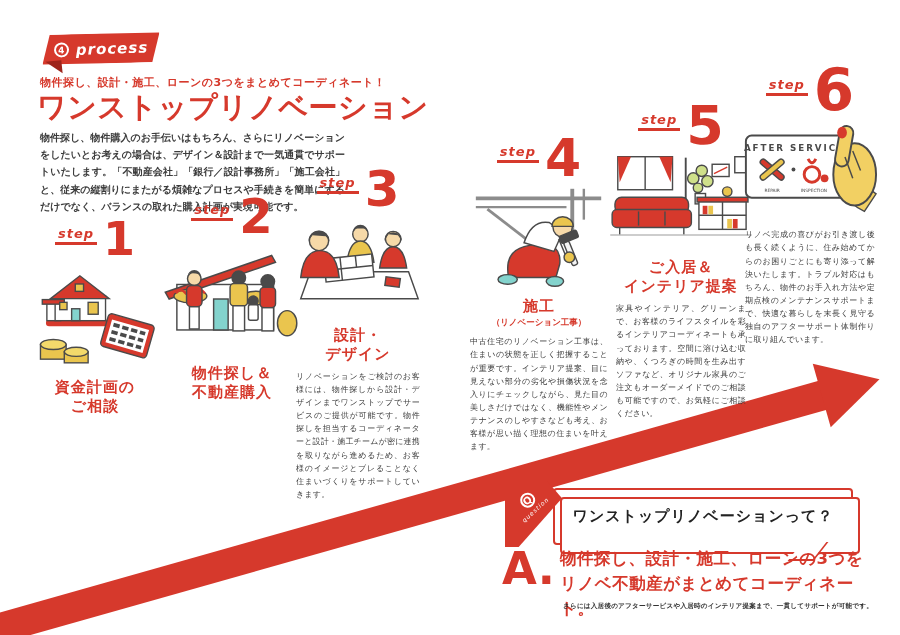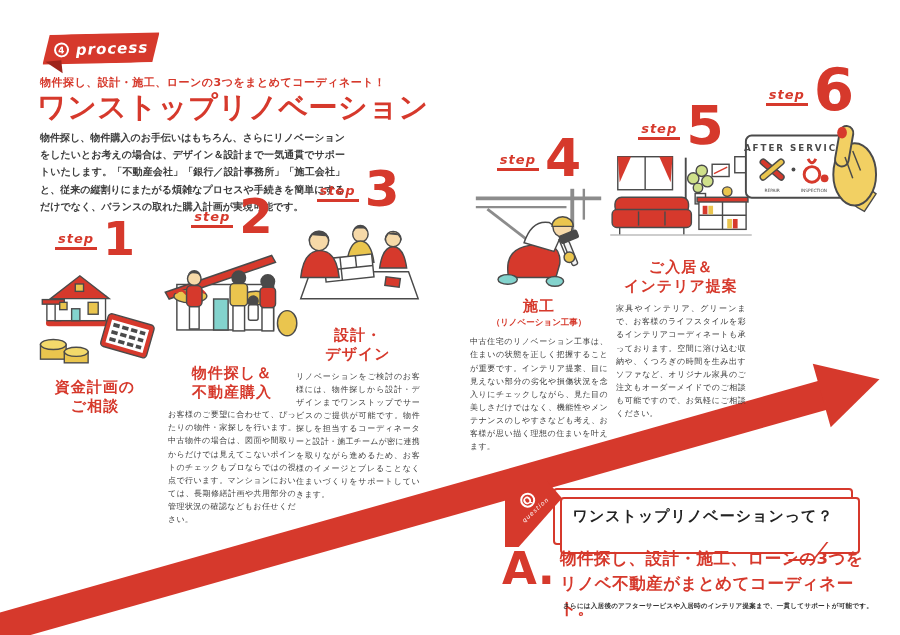--- a/index.html
+++ b/index.html
@@ -33,21 +33,21 @@
   .main-title { position:absolute; left:37px; top:88px; font-size:29px; font-weight:bold; color:#d6392c; letter-spacing:0.5px; z-index:2; }
   .intro { position:absolute; left:40px; top:129px; width:305px; font-size:10px; line-height:1.72; text-align:justify; color:#3c3c3c; z-index:2; font-weight:bold; }
   
   .step { position:absolute; display:flex; flex-direction:column; align-items:center; z-index:2; }
   .s1 { left:24px;  top:220px; width:142px; }
   .s2 { left:158px; top:196px; width:148px; }
   .s3 { left:290px; top:168px; width:136px; }
   .s4 { left:464px; top:136px; width:150px; }
   .s5 { left:610px; top:103px; width:142px; }
   .s6 { left:740px; top:66px;  width:140px; }
-  .step-label { display:flex; align-items:flex-end; gap:6px; }
+  .step-label { display:flex; align-items:center; gap:6px; }
   .step-word {
     color:#d6392c; font-style:italic; font-weight:bold; font-size:13px;
     border-bottom:3px solid #d6392c; padding:0 3px 1px; margin-bottom:9px; letter-spacing:1px;
   }
   .step-num { font-weight:bold; color:#d6392c; line-height:0.85; }
   .s1 .step-num{font-size:46px;} .s2 .step-num{font-size:48px;} .s3 .step-num{font-size:50px;}
   .s4 .step-num{font-size:52px;} .s5 .step-num{font-size:54px;} .s6 .step-num{font-size:58px;}
   .illus { margin-top:3px; }
   .step-title {
     color:#d6392c; font-weight:bold; font-size:15px; text-align:center;
@@ -184,21 +184,20 @@
           <circle cx="112" cy="43" r="7" fill="#4a4a4a"></circle>
           <rect x="104" y="49" width="16" height="21" rx="4" fill="#d6392c"></rect>
           <rect x="106" y="70" width="12" height="24" fill="#fff"></rect>
           <circle cx="97" cy="63" r="5" fill="#4a4a4a"></circle>
           <rect x="92" y="67" width="10" height="16" rx="2" fill="#fff"></rect>
         </g>
       </svg>
     </div>
     <h2 class="step-title">物件探し＆
 不動産購入</h2>
-    <p class="step-body">お客様のご要望に合わせて、ぴったりの物件・家探しを行います。中古物件の場合は、図面や間取りからだけでは見えてこないポイントのチェックもプロならではの視点で行います。マンションにおいては、長期修繕計画や共用部分の管理状況の確認などもお任せください。</p>
   </section>
 
   <section class="step s3">
     <div class="step-label">
       <span class="step-word">step</span>
       <span class="step-num">3</span>
     </div>
     <div class="illus">
       <svg width="130" height="106" viewBox="0 0 135 110">
         <g stroke="#4a4a4a" stroke-width="1.5">
@@ -326,20 +325,21 @@
           </g>
           <text x="31" y="76" text-anchor="middle" font-size="4.5" fill="#4a4a4a" stroke="none">REPAIR</text>
           <text x="74" y="76" text-anchor="middle" font-size="4.5" fill="#4a4a4a" stroke="none">INSPECTION</text>
           <ellipse cx="116" cy="58" rx="22" ry="32" fill="#f2d063" stroke-width="2"></ellipse>
           <rect x="98" y="8" width="14" height="42" rx="7" fill="#f2d063" transform="rotate(10 105 30)" stroke-width="2"></rect>
           <ellipse cx="103" cy="15" rx="5" ry="6" fill="#d6392c" stroke="none"></ellipse>
           <path d="M106,40 l8,22 M114,34 l8,20" stroke="#4a4a4a" fill="none"></path>
         </g>
       </svg>
     </div>
+    <p class="step-body">リノベ完成の喜びがお引き渡し後も長く続くように、住み始めてからのお困りごとにも寄り添って解決いたします。トラブル対応はもちろん、物件のお手入れ方法や定期点検のメンテナンスサポートまで、快適な暮らしを末長く見守る独自のアフターサポート体制作りに取り組んでいます。</p>
   </section>
 
   <div class="q-tab">
     <div class="q-rot">
       <span class="q-circle">Q</span>
       <span class="q-word">question</span>
     </div>
   </div>
   <div class="qa-bubble">
     <span class="qa-question">ワンストップリノベーションって？</span>

